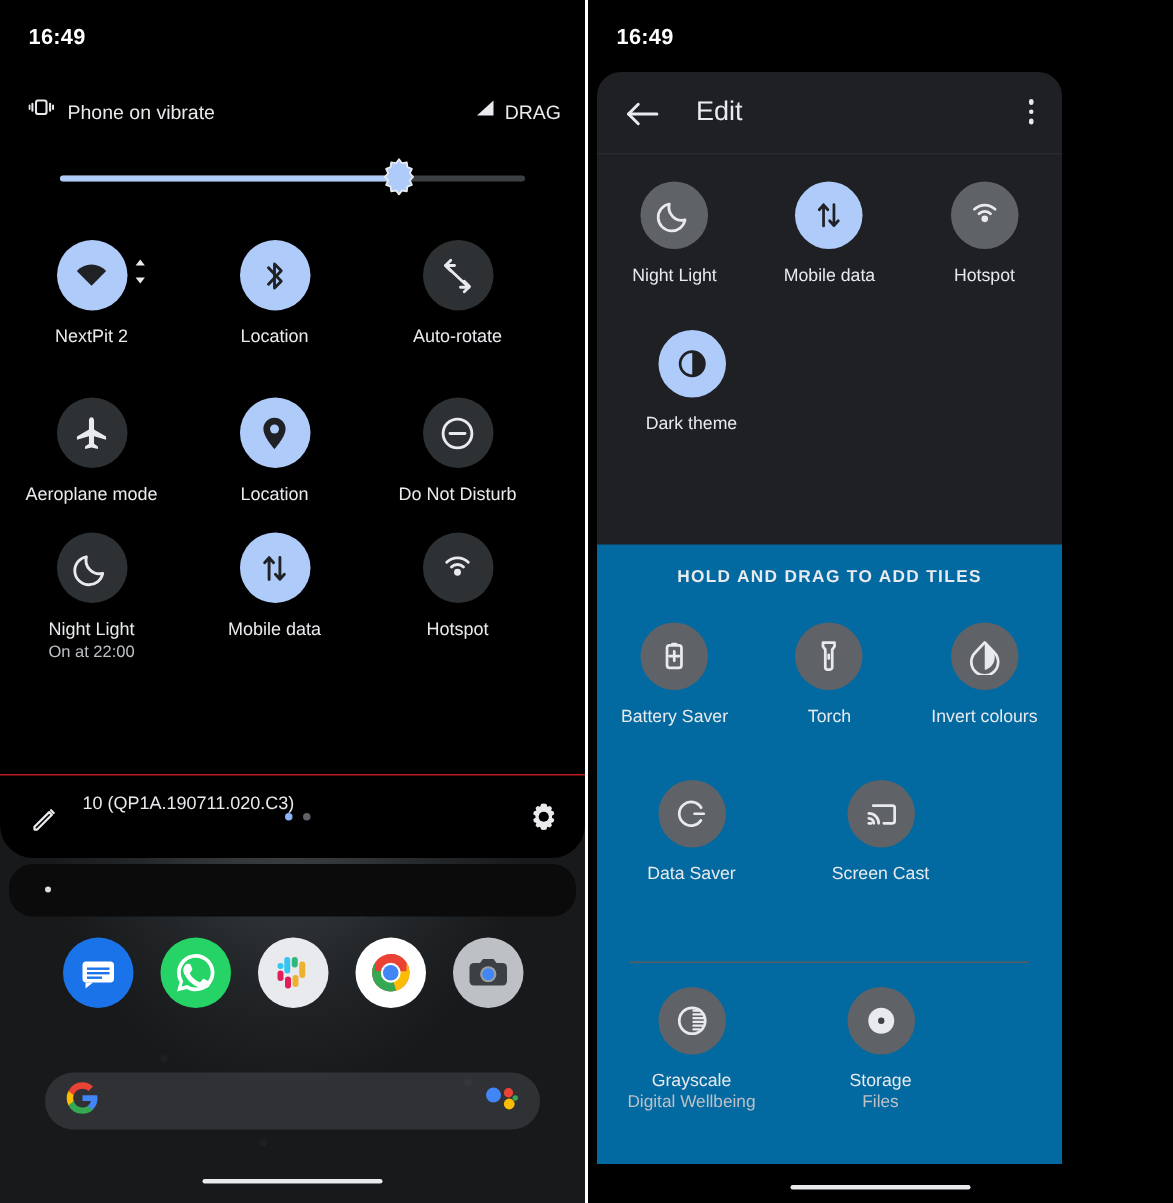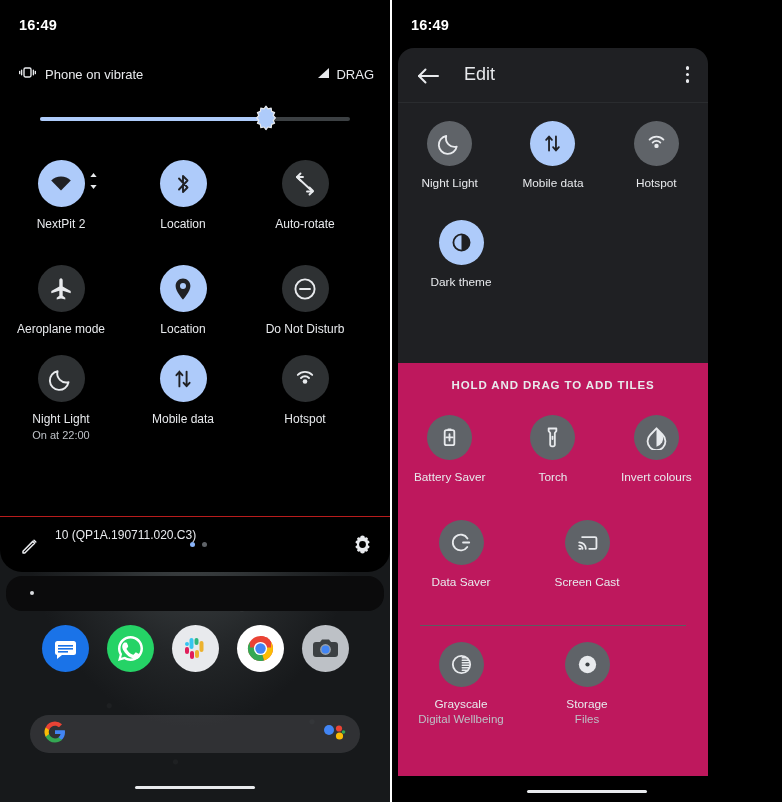--- a/index.html
+++ b/index.html
@@ -106,21 +106,21 @@
   .edit-current { position:relative; height:260px; background:#1f2023; }
   .edit-grid { display:flex; }
   .edit-tile { width:126px; display:flex; flex-direction:column; align-items:center; }
   .edit-circle { width:45px; height:45px; border-radius:50%; display:flex; align-items:center; justify-content:center; }
   .edit-circle.on  { background:#aecbfa; }
   .edit-circle.off { background:#5f6368; }
   .edit-circle.addable { background:#5f6368; }
   .edit-label { margin-top:10px; font-size:11.8px; color:#e8eaed; text-align:center; }
   .edit-sublabel { margin-top:2px; font-size:11.5px; color:#bdc1c6; text-align:center;}
 
-  .edit-add-section { position:relative; background:#be185d; padding-top:16px; min-height:425px; }
+  .edit-add-section { position:relative; background:#0369a1; padding-top:16px; min-height:425px; }
   .add-header { text-align:center; font-size:11.5px; letter-spacing:.9px; color:#e8eaed; font-weight:bold; margin-bottom:24px;}
   .add-divider { height:1px; background:#5a5e61; margin:6px 22px 0 22px; }
   .nav-pill-r { position:absolute; left:135px; bottom:9px; width:120px; height:3.5px; border-radius:2px; background:#e8eaed; z-index:5;}
 </style>
 </head>
 <body>
 
 <div class="stage">
 
   <div class="phone" id="left-phone">
@@ -449,21 +449,21 @@
               <div class="edit-tile">
                 <div class="edit-circle addable">
                   <svg width="25" height="25" viewBox="0 0 26 26">
                     <path d="M13 3.4 L19.6 10.4 a9.3 9.3 0 1 1-13.2 0 Z" stroke="#e8eaed" fill="none" stroke-width="1.9" stroke-linecap="round" stroke-linejoin="round"></path>
                     <path d="M13 3.6 L19.4 10.5 a9.1 9.1 0 0 1-6.4 12z" fill="#e8eaed"></path>
                   </svg>
                 </div>
                 <div class="edit-label">Invert colours</div>
               </div>
             </div>
-            <div class="edit-grid" style="margin-bottom: 36px;">
+            <div class="edit-grid" style="margin-bottom: 52px;">
               <div class="edit-tile">
                 <div class="edit-circle addable">
                   <svg width="25" height="25" viewBox="0 0 26 26">
                     <path d="M19.2 8.8 A8.2 8.2 0 1 0 19 17.6" stroke="#e8eaed" fill="none" stroke-width="1.9" stroke-linecap="round" stroke-linejoin="round"></path>
                     <path d="M14.6 13 h6.4" stroke="#e8eaed" fill="none" stroke-width="1.9" stroke-linecap="round" stroke-linejoin="round"></path>
                   </svg>
                 </div>
                 <div class="edit-label">Data Saver</div>
               </div>
               <div class="edit-tile">

